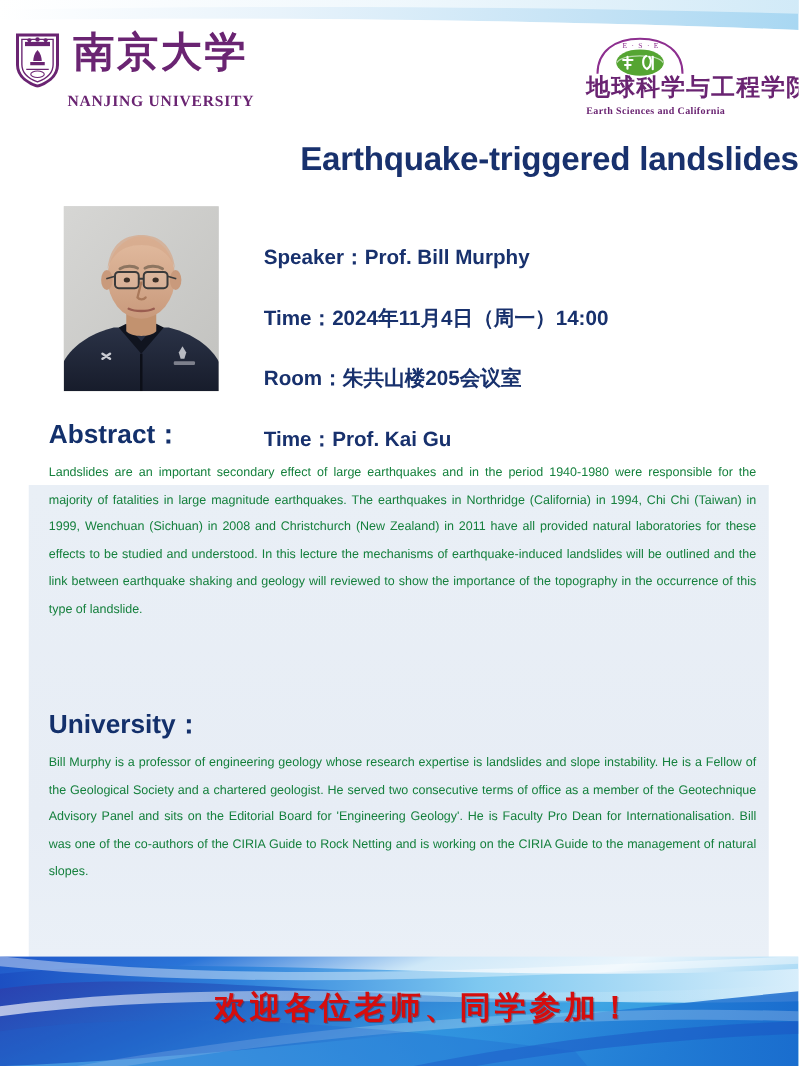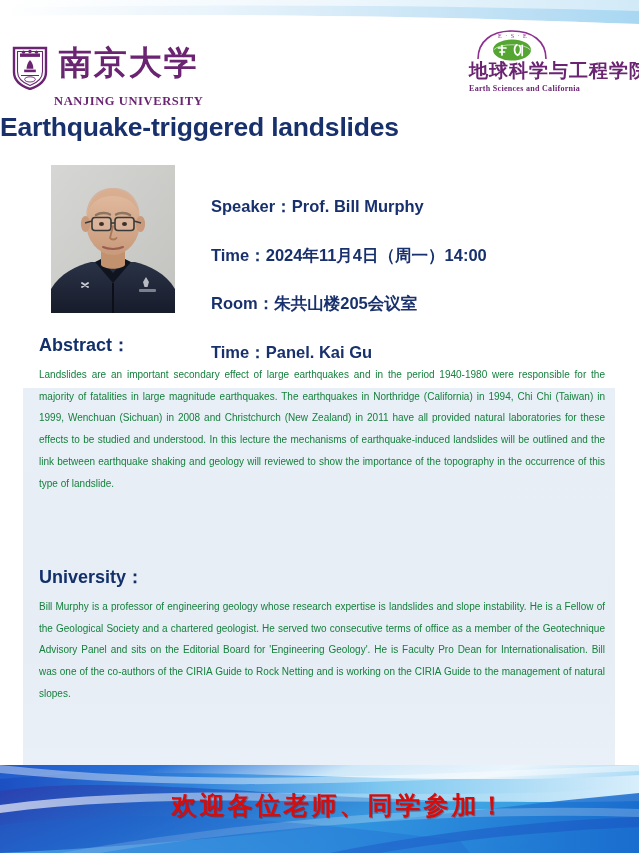--- a/index.html
+++ b/index.html
@@ -34,21 +34,21 @@
   
   .header {
     position: absolute;
     top: 26px; left: 0;
     width: 639px;
     height: 72px;
   }
 
   .logo-nju {
     position: absolute;
-    left: 12px; top: 20px;
+    left: 12px; top: 0;
     display: flex;
     align-items: flex-start;
     gap: 6px;
   }
   .nju-crest { width: 36px; height: 44px; flex: none; }
   .nju-wordmark { display: flex; flex-direction: column; align-items: center; }
   .nju-cn {
     font-family: "Liberation Serif", serif;
     font-size: 33px;
     font-weight: 700;
@@ -94,21 +94,21 @@
     letter-spacing: 0.3px;
     margin-top: 2px;
     white-space: nowrap;
   }
 
   
   .title {
     position: absolute;
     top: 112px; left: 0;
     width: 639px;
-    text-align: left;
+    text-align: right;
     font-size: 26.5px;
     font-weight: 700;
     color: #18316d;
     letter-spacing: -0.2px;
   }
 
   
   .photo {
     position: absolute;
     left: 51px; top: 165px;
@@ -149,21 +149,21 @@
     height: 378px;
     background: linear-gradient(180deg,#e9eff6 0%, #e7edf5 70%, #eaf0f7 100%);
   }
 
   
   .section { position: absolute; left: 39px; width: 566px; }
   .sec-abstract { top: 333px; }
   .sec-biography { top: 565px; }
 
   .sec-head {
-    font-size: 18px;
+    font-size: 21px;
     font-weight: 700;
     color: #13306b;
     margin-bottom: 7px;
     letter-spacing: 0px;
   }
   .sec-body {
     font-size: 10px;
     color: #15803d;
     line-height: 21.7px;
     text-align: justify;
@@ -320,21 +320,21 @@
     <div class="info-line">
       <span>Speaker：</span><span>Prof. Bill Murphy</span>
     </div>
     <div class="info-line tight">
       <span>Time：</span><span>2024年11月4日（周一）14:00</span>
     </div>
     <div class="info-line tight">
       <span>Room：</span><span>朱共山楼205会议室</span>
     </div>
     <div class="info-line tight">
-      <span>Time：</span><span>Panel. Kai Gu</span>
+      <span>Time：</span><span>Prof. Kai Gu</span>
     </div>
   </div>
 
   <div class="section sec-abstract">
     <div class="sec-head">Abstract：</div>
     <div class="sec-body">Landslides are an important secondary effect of large earthquakes and in the period 1940-1980 were responsible for the majority of fatalities in large magnitude earthquakes. The earthquakes in Northridge (California) in 1994, Chi Chi (Taiwan) in 1999, Wenchuan (Sichuan) in 2008 and Christchurch (New Zealand) in 2011 have all provided natural laboratories for these effects to be studied and understood. In this lecture the mechanisms of earthquake-induced landslides will be outlined and the link between earthquake shaking and geology will reviewed to show the importance of the topography in the occurrence of this type of landslide.</div>
   </div>
 
   <div class="section sec-biography">
     <div class="sec-head">University：</div>

